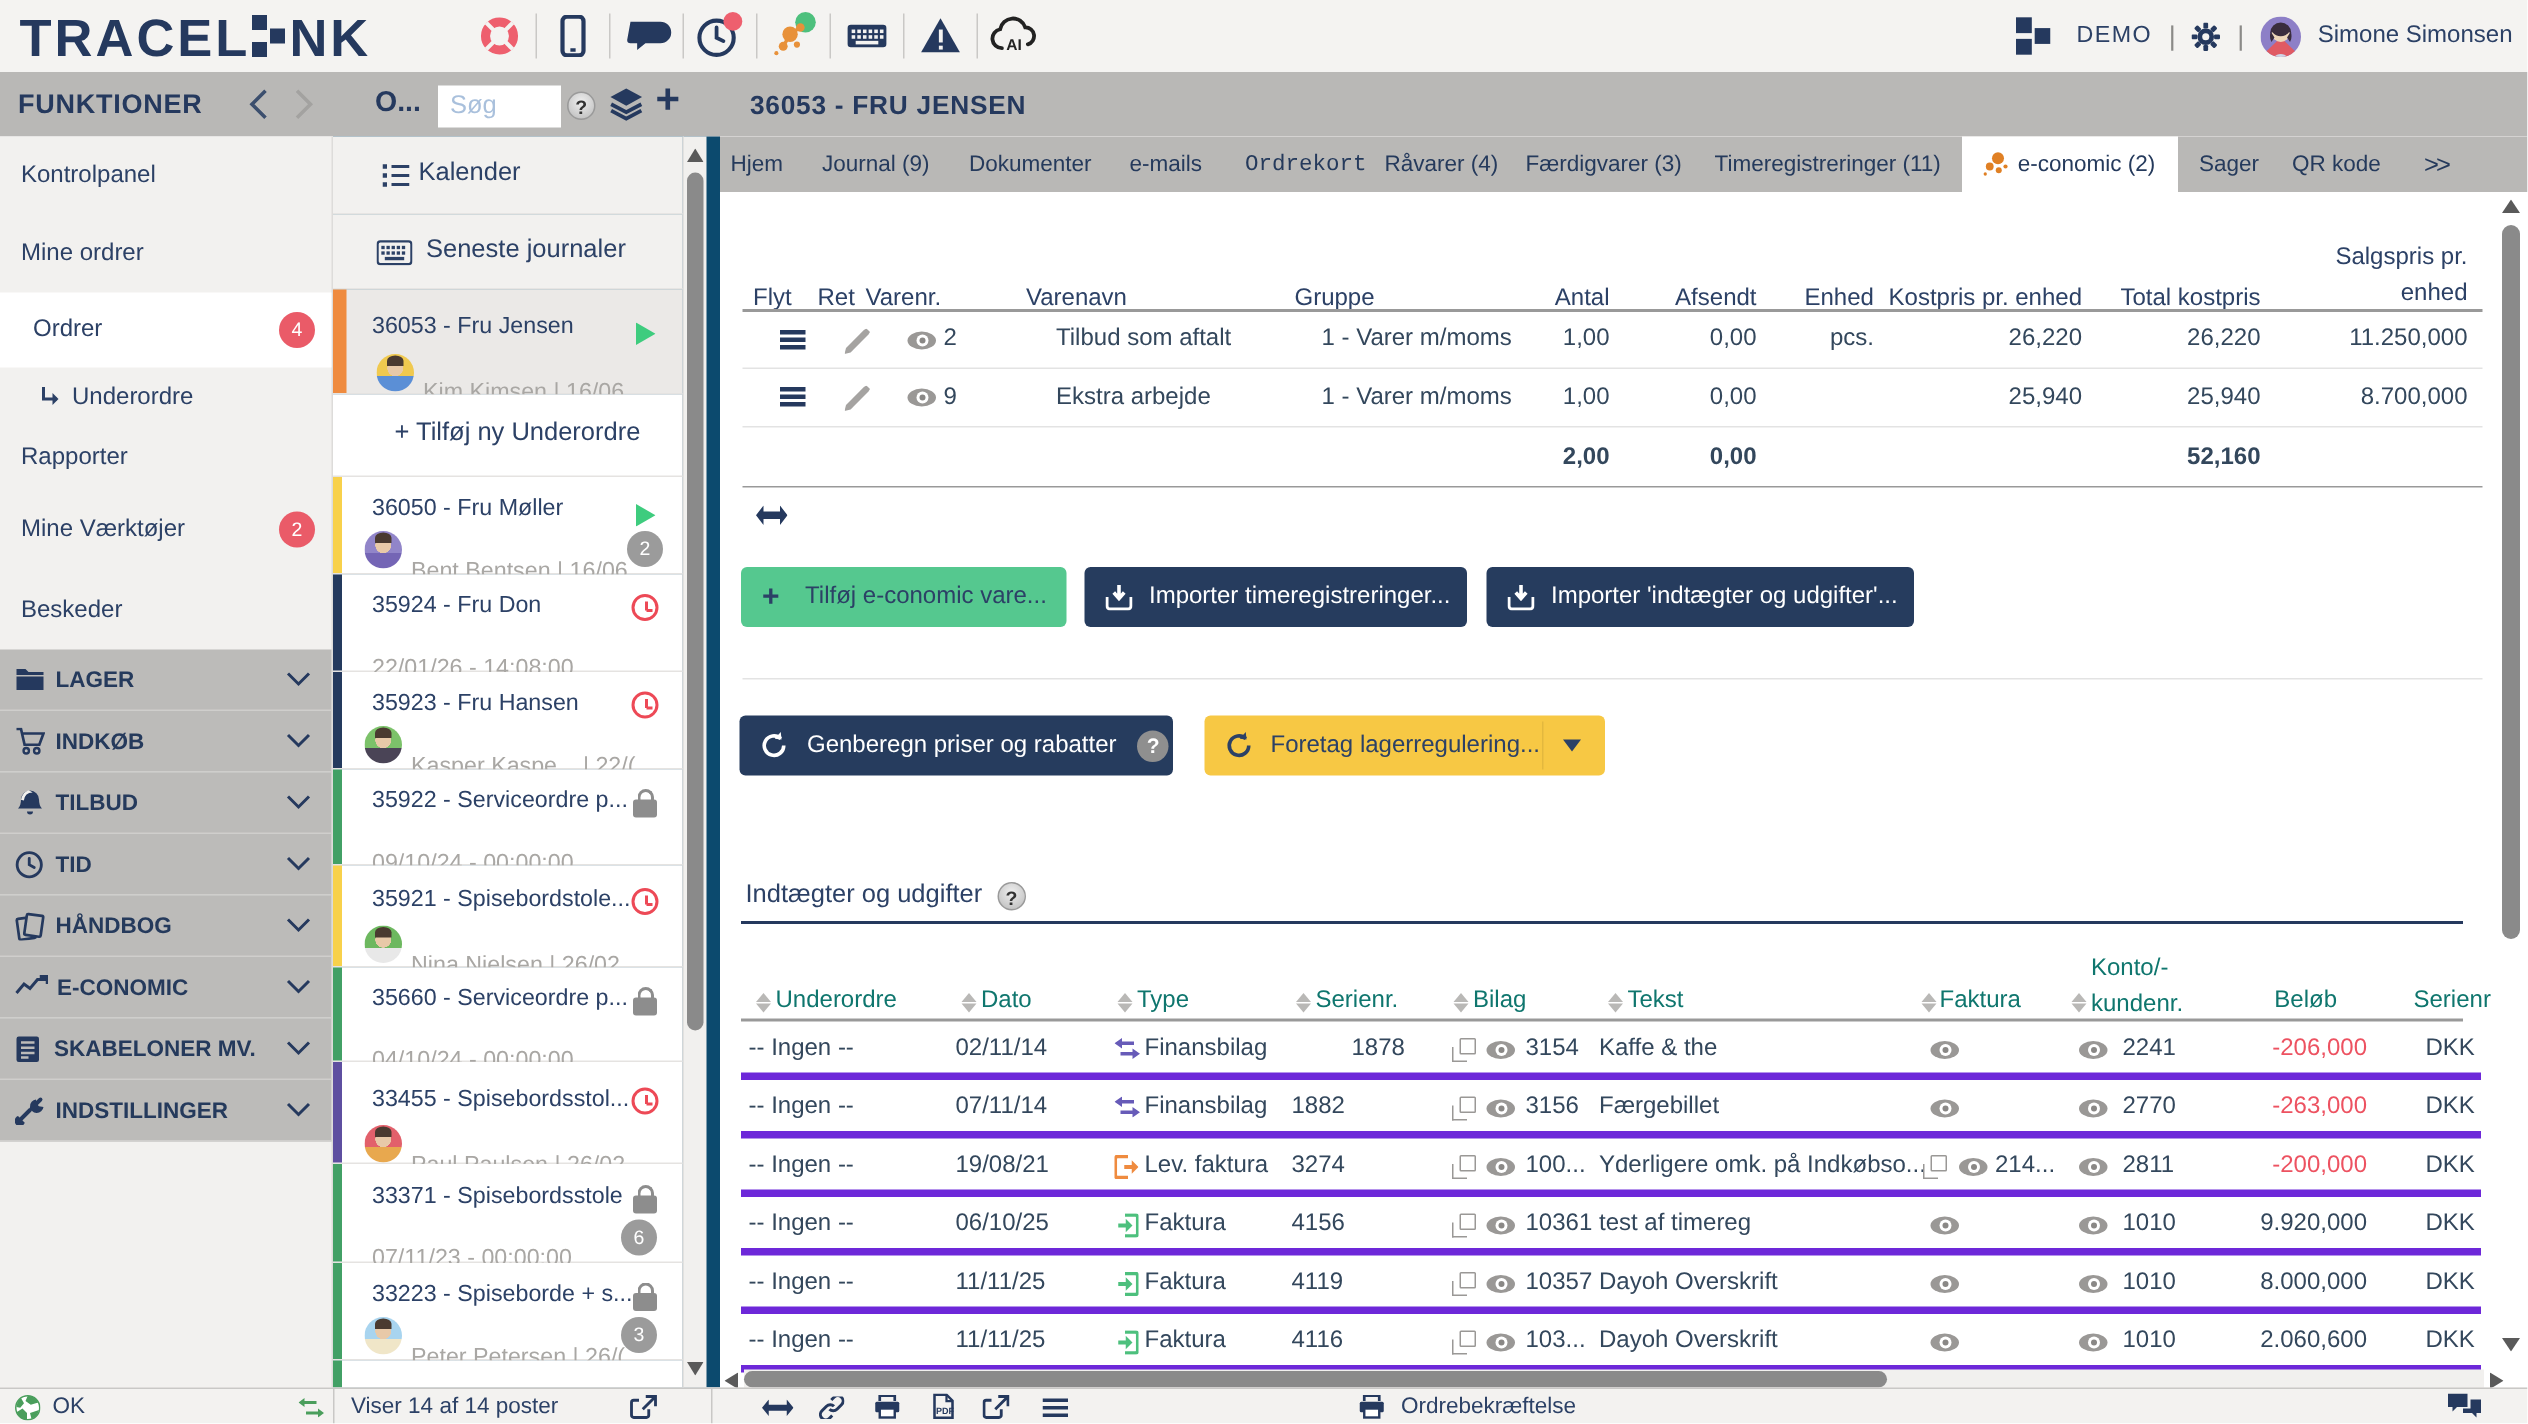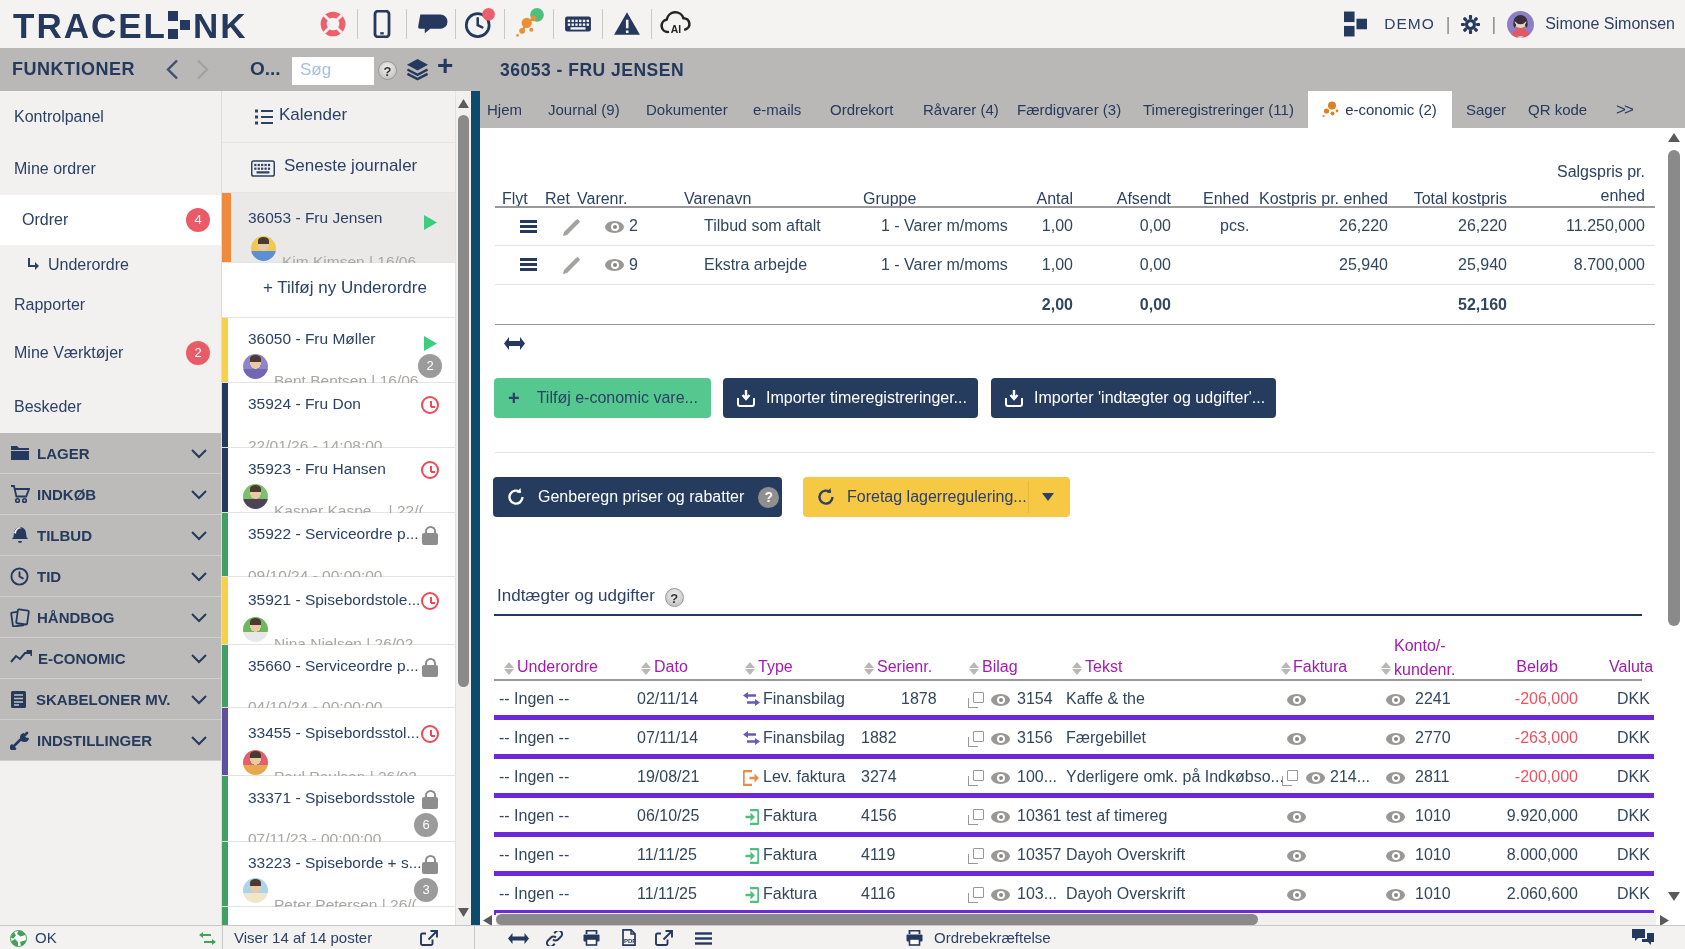--- a/index.html
+++ b/index.html
@@ -39,21 +39,21 @@
 .tab { position:absolute; top:0; height:37px; line-height:37px; }
 .t1h { position:absolute; top:99px; font-size:16px; color:#2c4166; }
 .t1r { position:absolute; left:15px; width:1160px; font-size:16px; color:#33475c; border-bottom:1px solid #e3e3e3; }
 .ham { position:absolute; width:17px; height:3px; background:#25395e; box-shadow:0 5px 0 #25395e, 0 10px 0 #25395e; }
 .pencil { position:absolute; width:17px; height:17px; }
 .pencil:after { content:""; position:absolute; left:0; top:0; width:17px; height:17px; background:#a5a3a1; clip-path:polygon(0% 100%, 6% 76%, 76% 6%, 86% 0%, 100% 14%, 94% 24%, 24% 94%); }
 .eye { position:absolute; width:19px; height:12px; background:#9a9896; border-radius:50%; }
 .eye:after { content:""; position:absolute; left:5.5px; top:2px; width:8px; height:8px; border-radius:50%; background:#fff; }
 .eye:before { content:""; position:absolute; left:7.5px; top:4px; width:4px; height:4px; border-radius:50%; background:#8a8886; z-index:1; }
 .btn { position:absolute; height:40px; border-radius:4px; font-size:16px; display:flex; align-items:center; justify-content:flex-start; padding-left:14px; }
-.t2h { position:absolute; top:567px; font-size:16px; color:#a21caf; }
+.t2h { position:absolute; top:567px; font-size:16px; color:#0f766e; }
 .srt { position:absolute; top:571px; width:10px; height:13px; }
 .srt:before { content:""; position:absolute; left:0; top:0; border-left:5px solid transparent; border-right:5px solid transparent; border-bottom:6px solid #b9b8b6; }
 .srt:after { content:""; position:absolute; left:0; top:7px; border-left:5px solid transparent; border-right:5px solid transparent; border-top:6px solid #b9b8b6; }
 .t2r { position:absolute; left:14px; width:1160px; height:39px; font-size:16px; color:#33475c; border-bottom:5px solid #6d28d9; }
 .t2r span.c { position:absolute; top:9px; }
 .copyic { position:absolute; width:16px; height:16px; }
 .copyic:after { content:""; position:absolute; right:0; top:0; width:9px; height:9px; border:1.7px solid #9a9896; border-radius:1px; }
 .copyic:before { content:""; position:absolute; left:0; bottom:0; width:9px; height:9px; border-left:1.7px solid #9a9896; border-bottom:1.7px solid #9a9896; }
 
 #footer { position:absolute; left:0; top:925px; width:1685px; height:24px; background:#f3f2f0; border-top:1px solid #c9c8c6; font-size:15px; color:#2c4166; }
@@ -390,21 +390,21 @@
         <path d="M0 0 H11 L5.5 9 Z" fill="#5a5a5a"></path>
       </svg>
   </div>
 </div>
 <div id="main">
   <div id="tabbar">
     <span class="tab" style="left:7px;">Hjem</span>
     <span class="tab" style="left:68px;">Journal (9)</span>
     <span class="tab" style="left:166px;">Dokumenter</span>
     <span class="tab" style="left:273px;">e-mails</span>
-    <span class="tab" style="left:350px;">Ordrekort</span>
+    <span class="tab" style="left:350px;font-family:Liberation Mono, monospace;">Ordrekort</span>
     <span class="tab" style="left:443px;">Råvarer (4)</span>
     <span class="tab" style="left:537px;">Færdigvarer (3)</span>
     <span class="tab" style="left:663px;">Timeregistreringer (11)</span>
     <div class="tab" style="left:828px; width:144px; background:#fff; text-align:center;"><svg style="position:absolute;left:14px;top:10px;" width="17" height="17" viewBox="0 0 17 17">
           <circle cx="10" cy="4.5" r="4" fill="#e08024"></circle>
           <circle cx="4.5" cy="10" r="2.6" fill="#e08024"></circle>
           <circle cx="10.5" cy="12.5" r="2" fill="#e08024"></circle>
           <circle cx="15" cy="10" r="1.4" fill="#e08024"></circle>
           <circle cx="1.5" cy="15" r="1.1" fill="#e08024"></circle>
         </svg><span style="margin-left:22px;">e-conomic (2)</span></div>
@@ -497,21 +497,21 @@
     <div class="t2h" style="left:397px;">Serienr.</div>
   <div class="srt" style="left:489px;"></div>
     <div class="t2h" style="left:502px;">Bilag</div>
   <div class="srt" style="left:592px;"></div>
     <div class="t2h" style="left:605px;">Tekst</div>
   <div class="srt" style="left:801px;"></div>
     <div class="t2h" style="left:813px;">Faktura</div>
   <div class="srt" style="left:901px;"></div>
     <div class="t2h" style="left:914px; top:543px; line-height:24px; height:48px;">Konto/-<br>kundenr.</div>
   <div class="t2h" style="left:auto; right:127px; width:100px; text-align:right;">Beløb</div>
-  <div class="t2h" style="left:1129px;">Valuta</div>
+  <div class="t2h" style="left:1129px;">Serienr</div>
   <div style="position:absolute; left:14px; top:588px; width:1148px; height:2px; background:#999;"></div>
   <div id="t2rows">
   <div class="t2r" style="top:590px;">
         <span class="c" style="left:5px;">-- Ingen --</span>
         <span class="c" style="left:143px;">02/11/14</span>
         <span class="c" style="left:249px; top:11px;"><svg class="tic" width="17" height="14" viewBox="0 0 17 14">
             <path d="M5 0 L0 3.5 5 7 V4.7 H13 V2.3 H5 Z" fill="#675bb8"></path>
             <path d="M12 7 L17 10.5 12 14 V11.7 H4 V9.3 H12 Z" fill="#675bb8"></path>
           </svg></span>
         <span class="c" style="left:269px;">Finansbilag</span>

